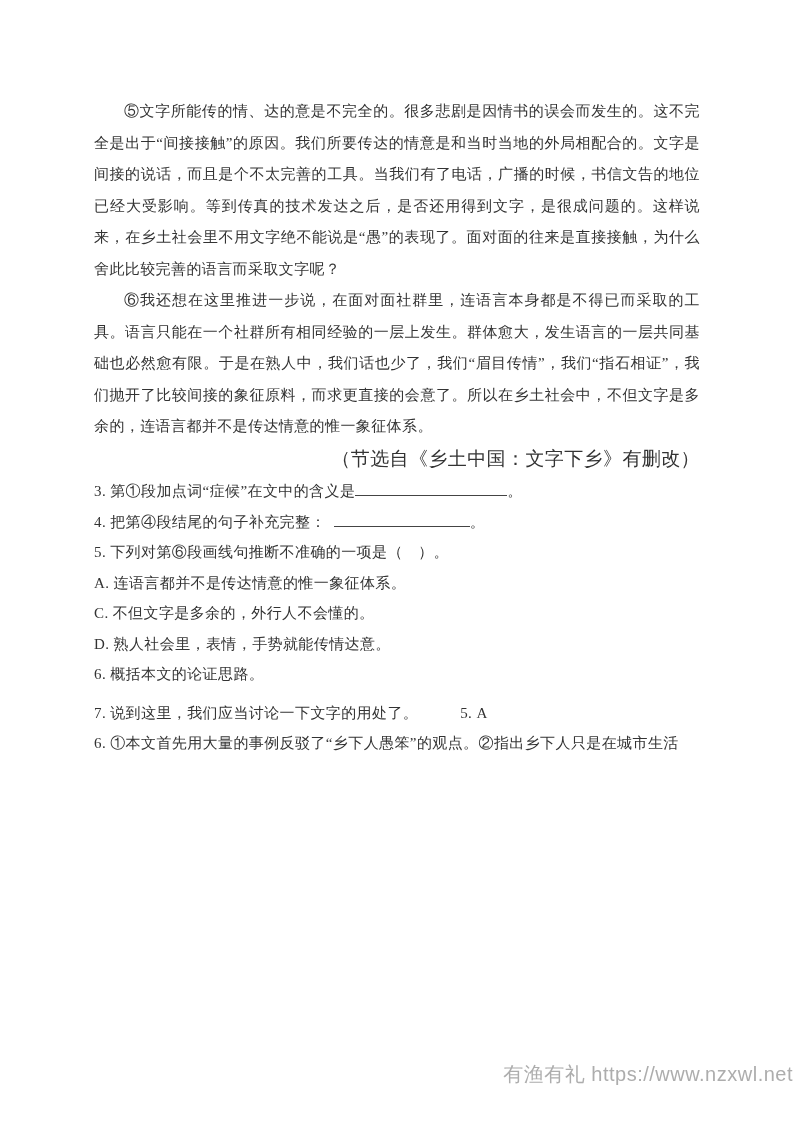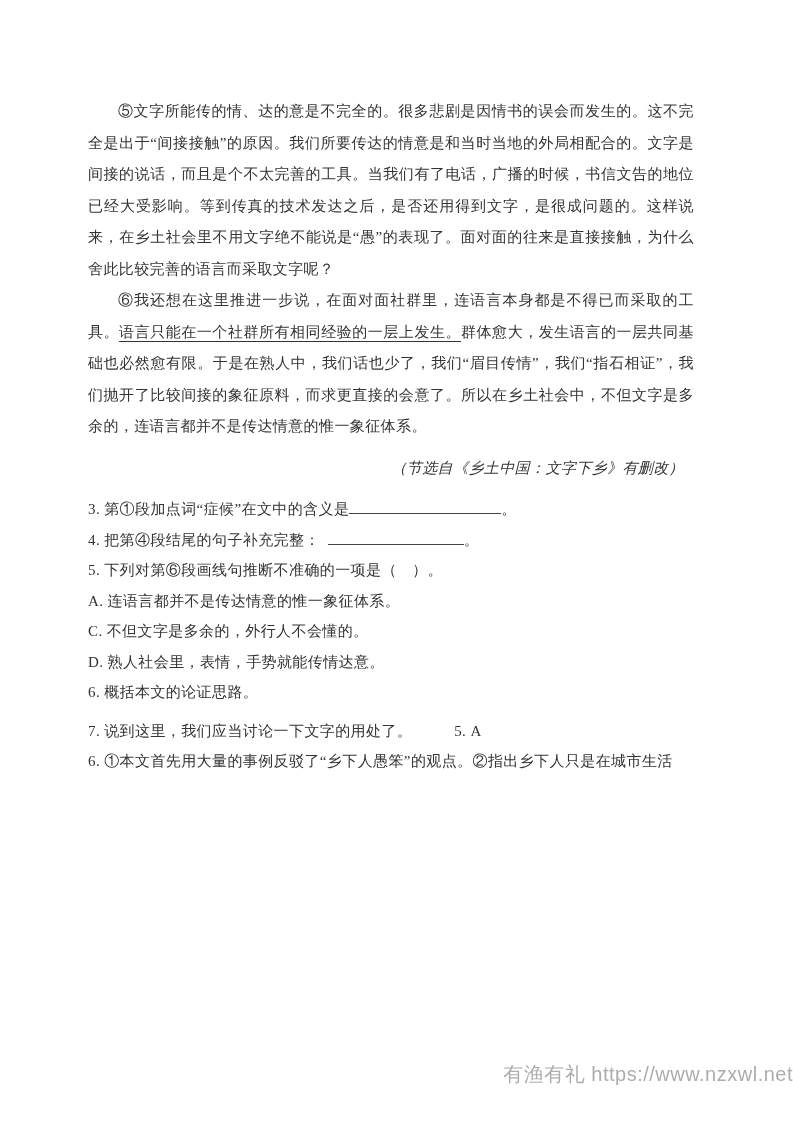--- a/index.html
+++ b/index.html
@@ -11,43 +11,41 @@
     position: relative;
     width: 793px;
     height: 1122px;
     background: #ffffff;
     overflow: hidden;
     font-family: "Liberation Serif", "DejaVu Serif", serif;
     color: #333333;
   }
   .content {
     position: absolute;
-    left: 88px;
+    left: 94px;
     top: 96px;
     width: 606px;
   }
   .para {
     margin: 0;
     font-size: 15px;
     line-height: 31.5px;
     text-align: justify;
     text-indent: 2em;
     letter-spacing: 0.4px;
   }
   .underlined {
-    text-decoration: underline;
     text-underline-offset: 4px;
   }
   .attribution {
-    margin: 10px;
-    font-size: 15px;
+    margin: 0;
+    font-size: 19px;
     line-height: 31.5px;
     text-align: right;
     letter-spacing: 0.4px;
-    font-style: italic;
   }
   .qsection {
     margin-top: 2px;
   }
   .qline {
     margin: 0;
     font-size: 15px;
     line-height: 30.5px;
     letter-spacing: 0.4px;
     white-space: nowrap;

